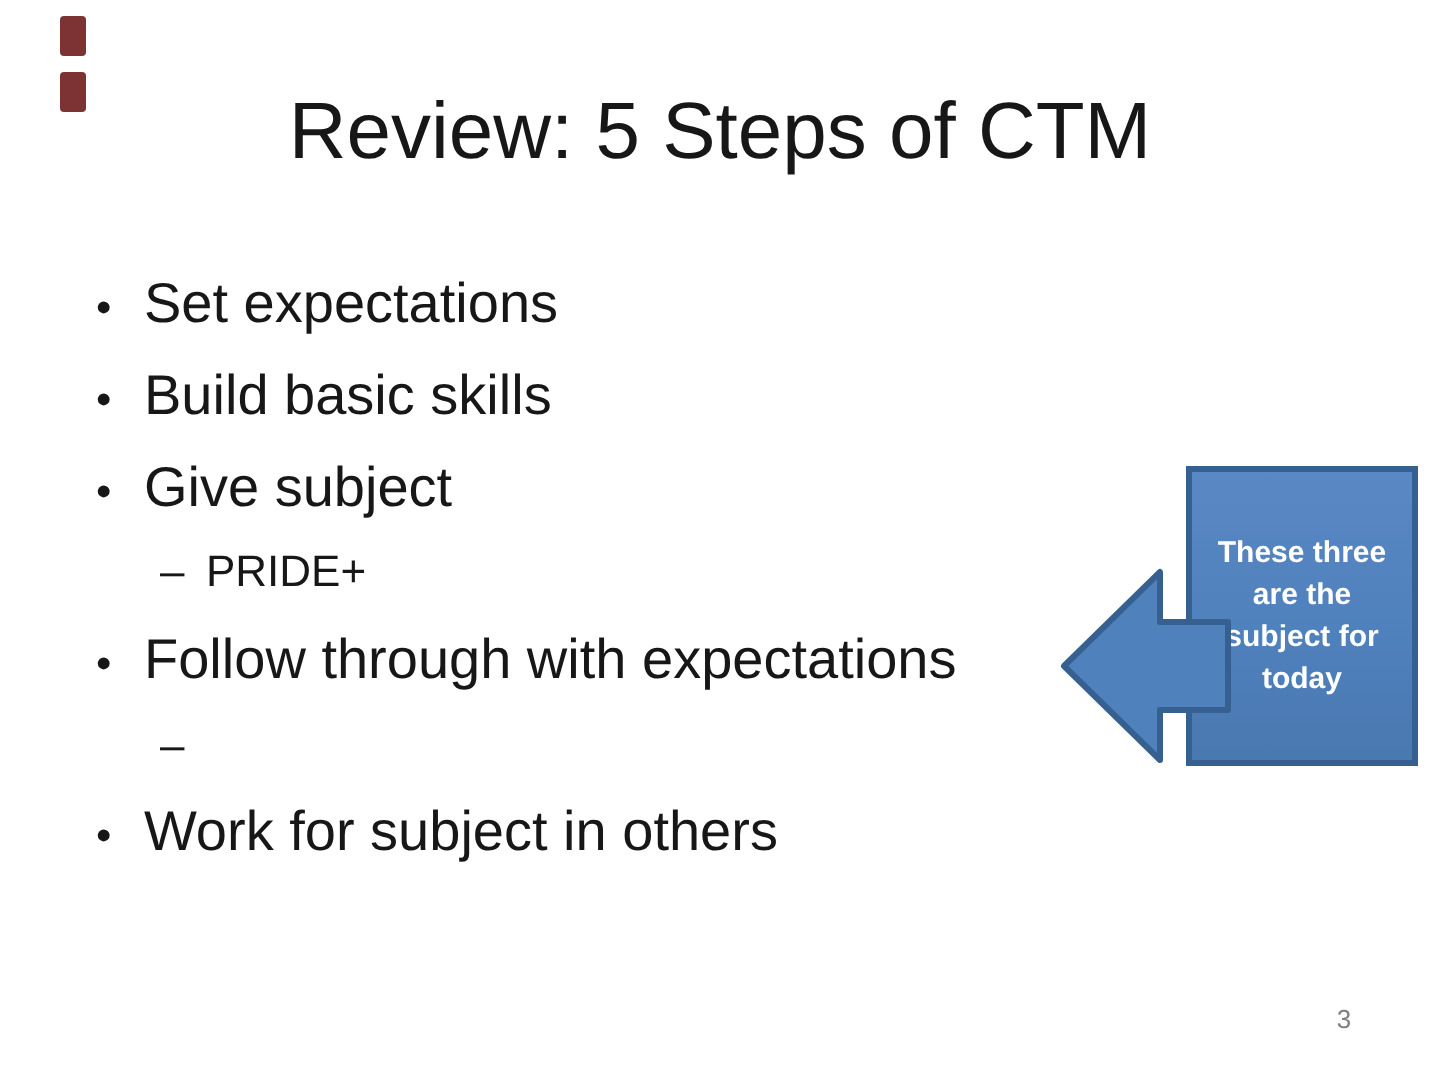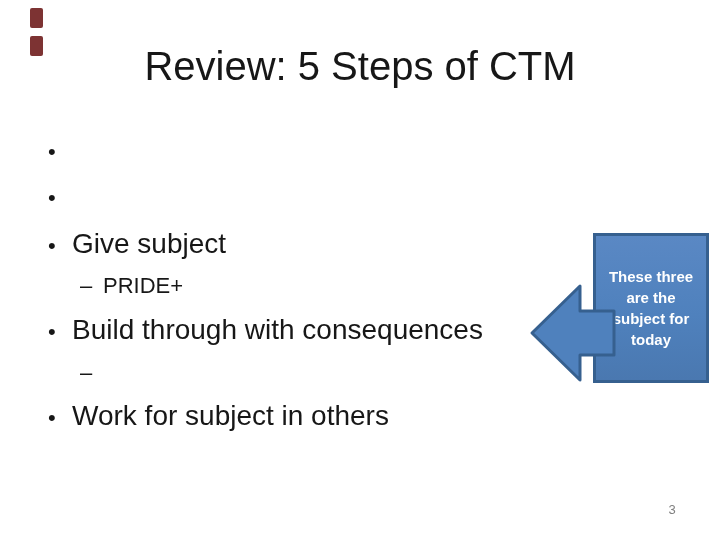--- a/index.html
+++ b/index.html
@@ -69,35 +69,37 @@
   <div class="accent-bars">
     <div class="accent-bar"></div>
     <div class="accent-bar"></div>
   </div>
 
   <h1 class="title">Review: 5 Steps of CTM</h1>
 
   <div class="bullets" id="bullet-list">
       <div class="bullet-line b-main">
         <span class="glyph">•</span>
+        <span>Set expectations</span>
       </div>
       <div class="bullet-line b-main">
         <span class="glyph">•</span>
+        <span>Build basic skills</span>
       </div>
       <div class="bullet-line b-main">
         <span class="glyph">•</span>
         <span>Give subject</span>
       </div>
       <div class="bullet-line b-sub">
         <span class="glyph">–</span>
         <span>PRIDE+</span>
       </div>
       <div class="bullet-line b-main">
         <span class="glyph">•</span>
-        <span>Build through with consequences</span>
+        <span>Follow through with expectations</span>
       </div>
       <div class="bullet-line b-sub">
         <span class="glyph">–</span>
       </div>
       <div class="bullet-line b-main">
         <span class="glyph">•</span>
         <span>Work for subject in others</span>
       </div>
     </div>
 

